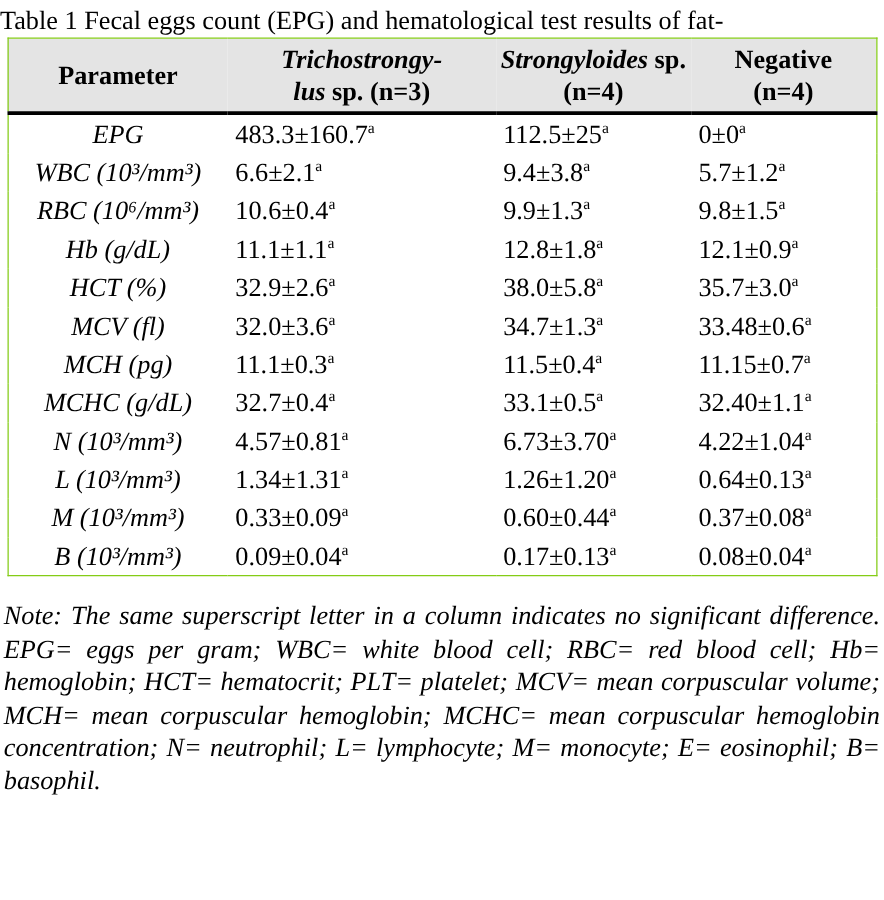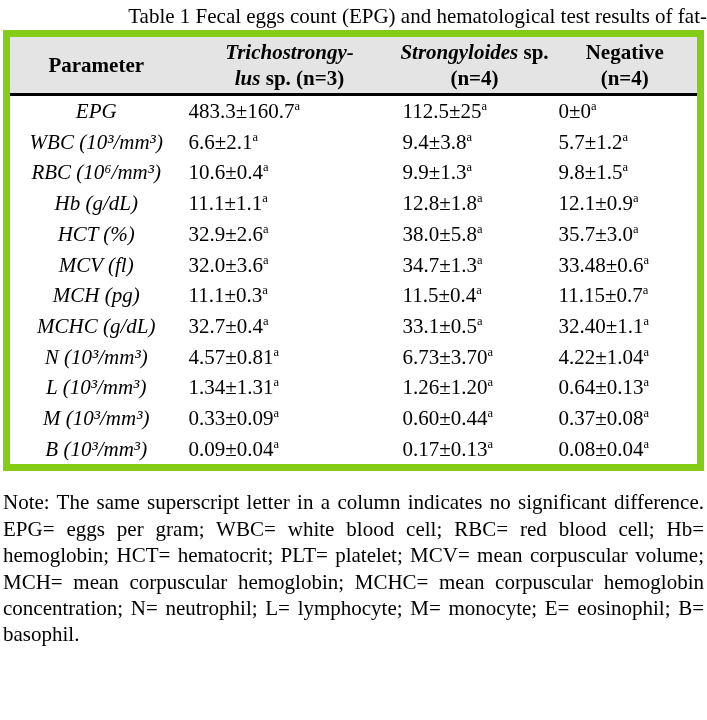--- a/index.html
+++ b/index.html
@@ -7,29 +7,29 @@
     margin: 0; padding: 0;
     width: 707px; height: 720px;
     background: #ffffff;
     color: #000000;
     font-family: "Liberation Serif", serif;
     overflow: hidden;
   }
   .title {
     font-size: 21px;
     line-height: 24px;
-    text-align: right;
+    text-align: left;
     padding-top: 4px;
   }
   table.data-table {
     border-collapse: collapse;
     table-layout: fixed;
     width: 696px;
     margin: 2px auto 0 auto;
-    border: 7px solid #84cc16;
+    border: 1px solid #84cc16;
   }
   col.c-param { width: 176px; }
   col.c-v1 { width: 214px; }
   col.c-v2 { width: 156px; }
   col.c-v3 { width: 148px; }
   thead th {
     background: #e4e4e4;
     border-bottom: 3px solid #000000;
     font-size: 21px;
     line-height: 26px;
@@ -52,20 +52,21 @@
   td.val { text-align: left; }
   sup {
     font-size: 12.5px;
     line-height: 0;
   }
   .note {
     font-size: 21px;
     line-height: 26.4px;
     text-align: justify;
     padding: 18px 3px 0 3px;
+    font-style: italic;
   }
 </style>
 </head>
 <body>
 
 <div class="title">
   <span>Table 1 Fecal eggs count (EPG) and hematological test results of fat-</span><br>
 </div>
 
 <table class="data-table">

